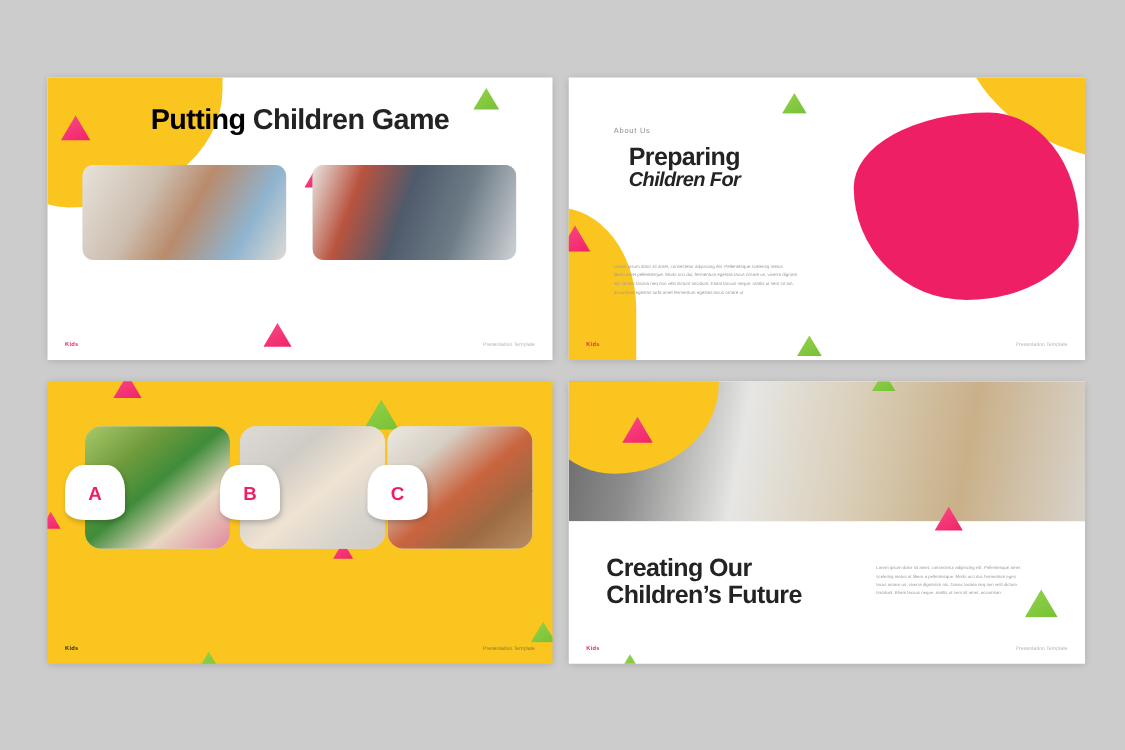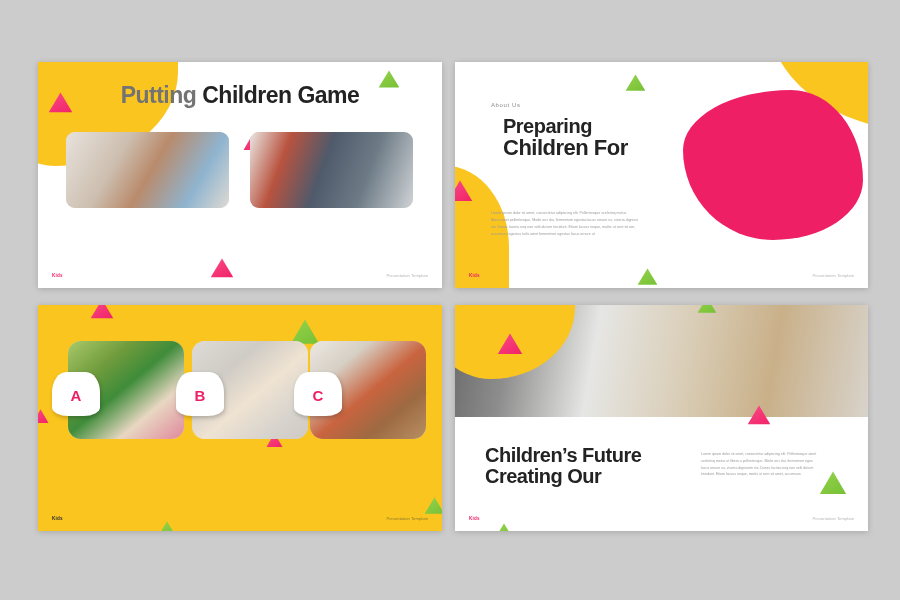--- a/index.html
+++ b/index.html
@@ -34,21 +34,21 @@
   }
   
   .tri::before{content:"";position:absolute;inset:0;}
   .tri{clip-path:polygon(50% 2%,97% 88%,3% 88%);}
   .tri.rounded{clip-path:none;border-radius:30% 30% 34% 34%/46% 46% 20% 20%;}
 
   .blob-yellow{position:absolute;background:#fbc51f;}
 
   
   .h-title{font-weight:800;letter-spacing:-.5px;color:#232323;line-height:1.04;}
-  .h-title .accent{color:#737373;}
+  .h-title .accent{color:#000000;}
   .eyebrow{color:#8d8d8d;letter-spacing:.6px;}
   .card-h{font-weight:700;color:#2b2b2b;text-align:center;}
   .body-txt{color:#9a9a9a;line-height:1.95;}
   .logo{color:#ef1f66;font-weight:800;letter-spacing:.2px;}
   .foot{color:#b7b7b7;}
 
   
   .photo{position:absolute;overflow:hidden;background:#d9d9d9;}
   .photo .sky{position:absolute;inset:0;}
 
@@ -132,21 +132,21 @@
 
     <div class="blobpink" style="left:228px;top:28px;width:180px;height:150px;"></div>
     <div class="blobimg" style="left:214px;top:24px;width:184px;height:148px;">
       <div class="sky" style="background:linear-gradient(150deg,#e4e4e4 0%,#d8d4cf 30%,#c6a87f 55%,#9a9a9e 76%,#e9e9e9 100%);"></div>
     </div>
 
     <div class="eyebrow" style="position:absolute;left:36px;top:40px;font-size:6px;">About Us</div>
 
     <div style="position:absolute;left:48px;top:54px;">
       <div class="h-title accent" style="font-size:20px;">Preparing</div>
-      <div class="h-title accent" style="font-size:22px;">Children For</div>
+      <div class="h-title accent" style="font-size:16px;font-style:italic;">Children For</div>
     </div>
 
     <div style="position:absolute;left:36px;top:148px;width:180px;">
       <div class="body-txt" style="font-size:3.6px;">Lorem ipsum dolor sit amet, consectetur adipiscing elit. Pellentesque scelerisq metus</div>
       <div class="body-txt" style="font-size:3.6px;">libero amet pellentesque. Morbi orci dui, fermentum egestas lacus ornare us, viverra dignissi</div>
       <div class="body-txt" style="font-size:3.6px;">nis. Donec lacinia neq non velit dictum tincidunt. Etiam lacuus neque, mattis ut sem sit am,</div>
       <div class="body-txt" style="font-size:3.6px;">accumsan egestas turfa amet fermentum egestas lacus ornare ut</div>
     </div>
 
     <div class="logo" style="position:absolute;left:14px;bottom:10px;font-size:4.6px;">Kids</div>
@@ -209,22 +209,22 @@
       <div class="blob-yellow" id="s4y"></div>
       <div class="tri pink" style="left:42px;top:28px;width:26px;height:24px;"></div>
       <div class="tri green" style="left:242px;top:-8px;width:20px;height:18px;"></div>
     </div>
 
     <div class="tri pink" style="left:292px;top:100px;width:24px;height:22px;"></div>
     <div class="tri green" style="left:364px;top:166px;width:28px;height:26px;"></div>
     <div class="tri green" style="left:38px;top:218px;width:22px;height:20px;"></div>
 
     <div style="position:absolute;left:30px;top:140px;">
+      <div class="h-title accent" style="font-size:20px;">Creating Our</div>
       <div class="h-title" style="font-size:20px;">Children’s Future</div>
-      <div class="h-title accent" style="font-size:20px;">Creating Our</div>
     </div>
 
     <div style="position:absolute;left:246px;top:146px;width:135px;">
       <div class="body-txt" style="font-size:3.5px;">Lorem ipsum dolor sit amet, consectetur adipiscing elit. Pellentesque amet</div>
       <div class="body-txt" style="font-size:3.5px;">scelerisq metus ut libero a pellentesque. Morbi orci dui, fermentum eges</div>
       <div class="body-txt" style="font-size:3.5px;">lacus ornare us, viverra dignissim nis. Donec lacinia neq non velit dictum</div>
       <div class="body-txt" style="font-size:3.5px;">tincidunt. Etiam lacuus neque, mattis ut sem sit amet, accumsan</div>
     </div>
 
     <div class="logo" style="position:absolute;left:14px;bottom:10px;font-size:4.6px;">Kids</div>

